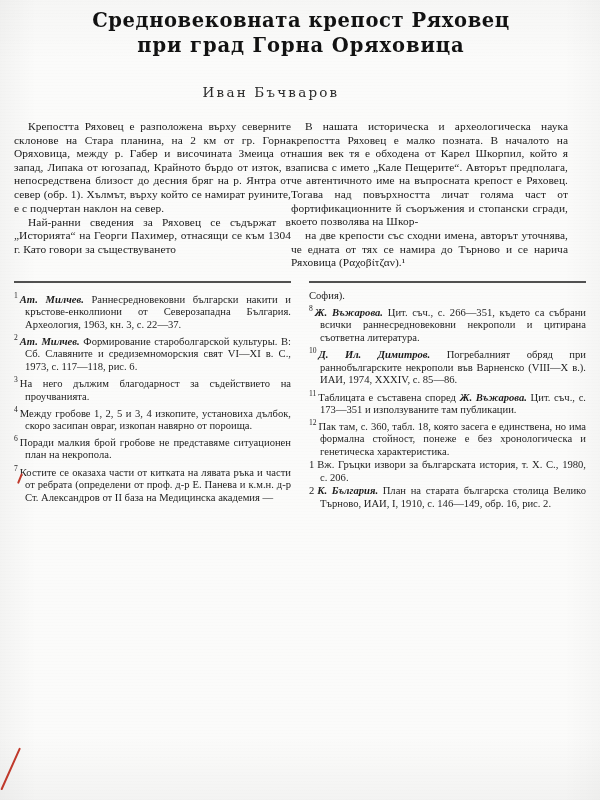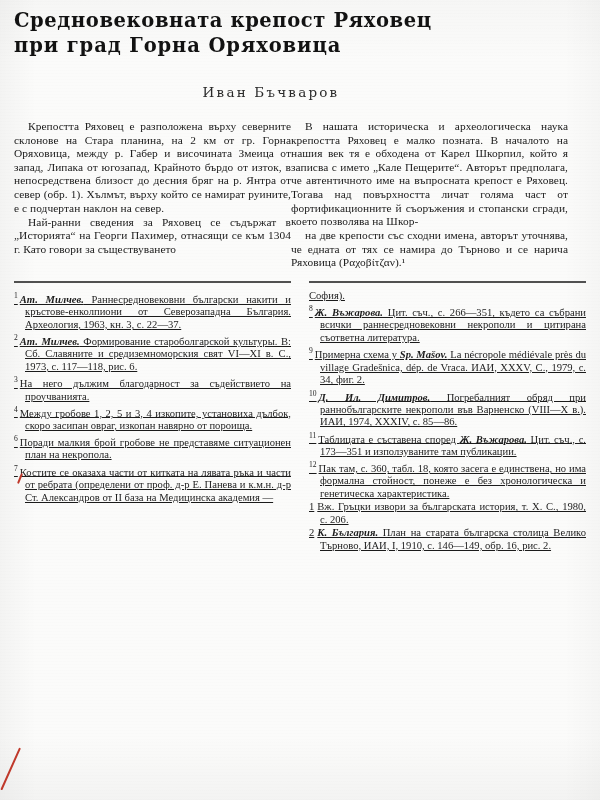--- a/index.html
+++ b/index.html
@@ -31,21 +31,21 @@
   .inner {
     position: absolute;
     left: 14px;
     right: 12px;
     top: 6px;
     bottom: 6px;
   }
 
   
   .title-block {
-    text-align: left;
+    text-align: center;
     padding: 2px 0 0 0;
   }
   .title-line {
     font-family: "DejaVu Serif", "Liberation Serif", serif;
     font-weight: bold;
     font-size: 19.5px;
     letter-spacing: 0.6px;
     line-height: 25px;
     color: #121212;
     white-space: nowrap;
@@ -98,21 +98,21 @@
     background: #2b2b2b;
     opacity: 0.82;
   }
 
   
   .notes-row {
     display: flex;
     gap: 18px;
     margin-top: 7px;
   }
-  .notes-col { width: 277px; text-decoration: underline; }
+  .notes-col { width: 277px; }
 
   .note {
     font-size: 10.6px;
     line-height: 12.7px;
     text-align: justify;
     color: #1d1d1d;
     margin: 0 0 0.5px 0;
     padding-left: 11px;
     text-indent: -11px;
   }
@@ -217,21 +217,20 @@
           <p class="note"><span class="marker">1</span><span class="src">Ат. Милчев.</span><span> Раннесредновековни български накити и кръстове-енколпиони от Северозападна България. Археология, 1963, кн. 3, с. 22—37.</span></p>
           <p class="note"><span class="marker">2</span><span class="src">Ат. Милчев.</span><span> Формирование староболгарской культуры. В: Сб. Славяните и средиземноморския свят VI—XI в. С., 1973, с. 117—118, рис. 6.</span></p>
           <p class="note"><span class="marker">3</span><span>На него дължим благодарност за съдействието на проучванията.</span></p>
           <p class="note"><span class="marker">4</span><span>Между гробове 1, 2, 5 и 3, 4 изкопите, установиха дълбок, скоро засипан овраг, изкопан навярно от порои­ща.</span></p>
           <p class="note"><span class="marker">6</span><span>Поради малкия брой гробове не представяме ситуационен план на некропола.</span></p>
           <p class="note"><span class="marker">7</span><span>Костите се оказаха части от китката на лявата ръка и части от ребрата (определени от проф. д-р Е. Панева и к.м.н. д-р Ст. Александров от II база на Медицинска академия —</span></p>
         </div>
       <div class="notes-col" id="notes-right">
           <p class="note cont"><span>София).</span></p>
           <p class="note"><span class="marker">8</span><span class="src">Ж. Въжарова.</span><span> Цит. съч., с. 266—351, където са събрани всички раннесредновековни некрополи и цитирана съответна литература.</span></p>
-          <p class="note"><span class="marker">9</span><span>Примерна схема у </span><span class="src">Sp. Mašov.</span><span> La nécropole médiévale près du village Gradešnica, dép. de Vraca. ИАИ, XXXV, С., 1979, с. 34, фиг. 2.</span></p>
           <p class="note"><span class="marker">10</span><span class="src">Д. Ил. Димитров.</span><span> Погребалният обряд при раннобългарските некрополи във Варненско (VIII—X в.). ИАИ, 1974, XXXIV, с. 85—86.</span></p>
           <p class="note"><span class="marker">11</span><span>Таблицата е съставена според </span><span class="src">Ж. Въжарова.</span><span> Цит. съч., с. 173—351 и използуваните там публикации.</span></p>
           <p class="note"><span class="marker">12</span><span>Пак там, с. 360, табл. 18, която засега е единствена, но има формална стойност, понеже е без хронологическа и генетическа характеристика.</span></p>
           <p class="note"><span class="marker plain">1</span><span>Вж. Гръцки извори за българската история, т. X. С., 1980, с. 206.</span></p>
           <p class="note"><span class="marker plain">2</span><span class="src">К. България.</span><span> План на старата българска столица Велико Търново, ИАИ, I, 1910, с. 146—149, обр. 16, рис. 2.</span></p>
         </div>
     </div>
 
     <div class="red-tick" style="top:467px;"></div>
   </div>

